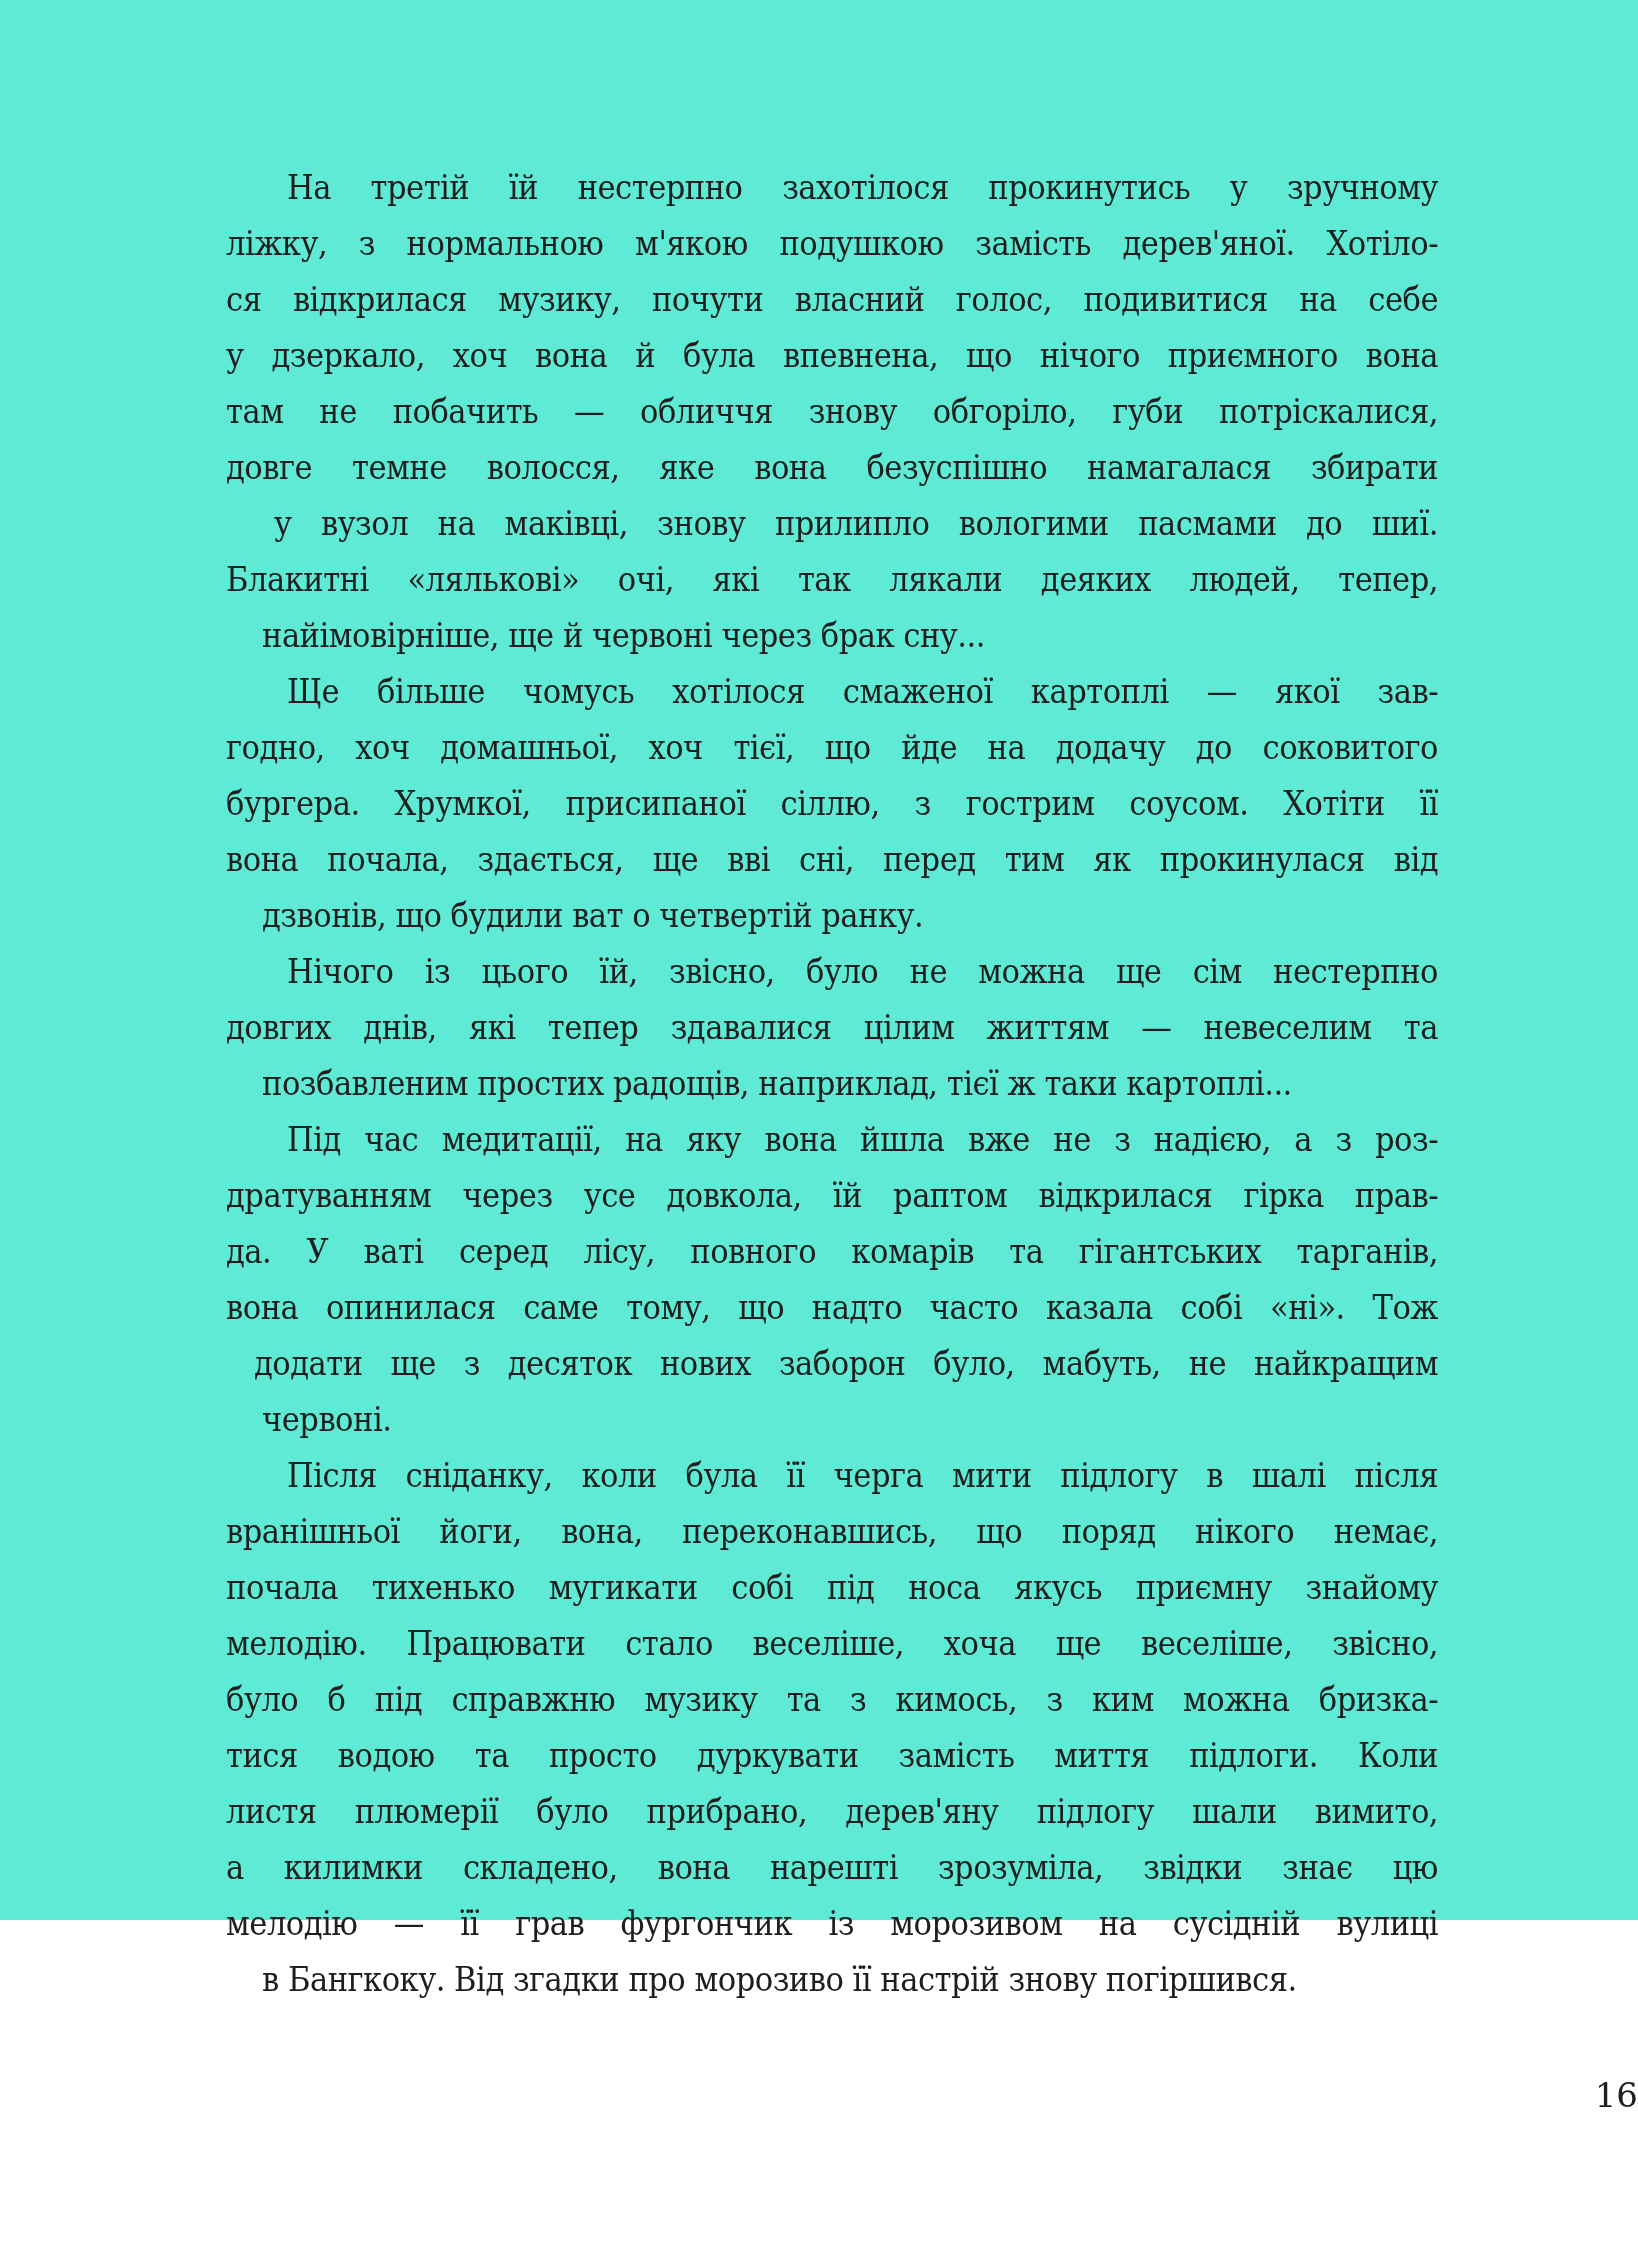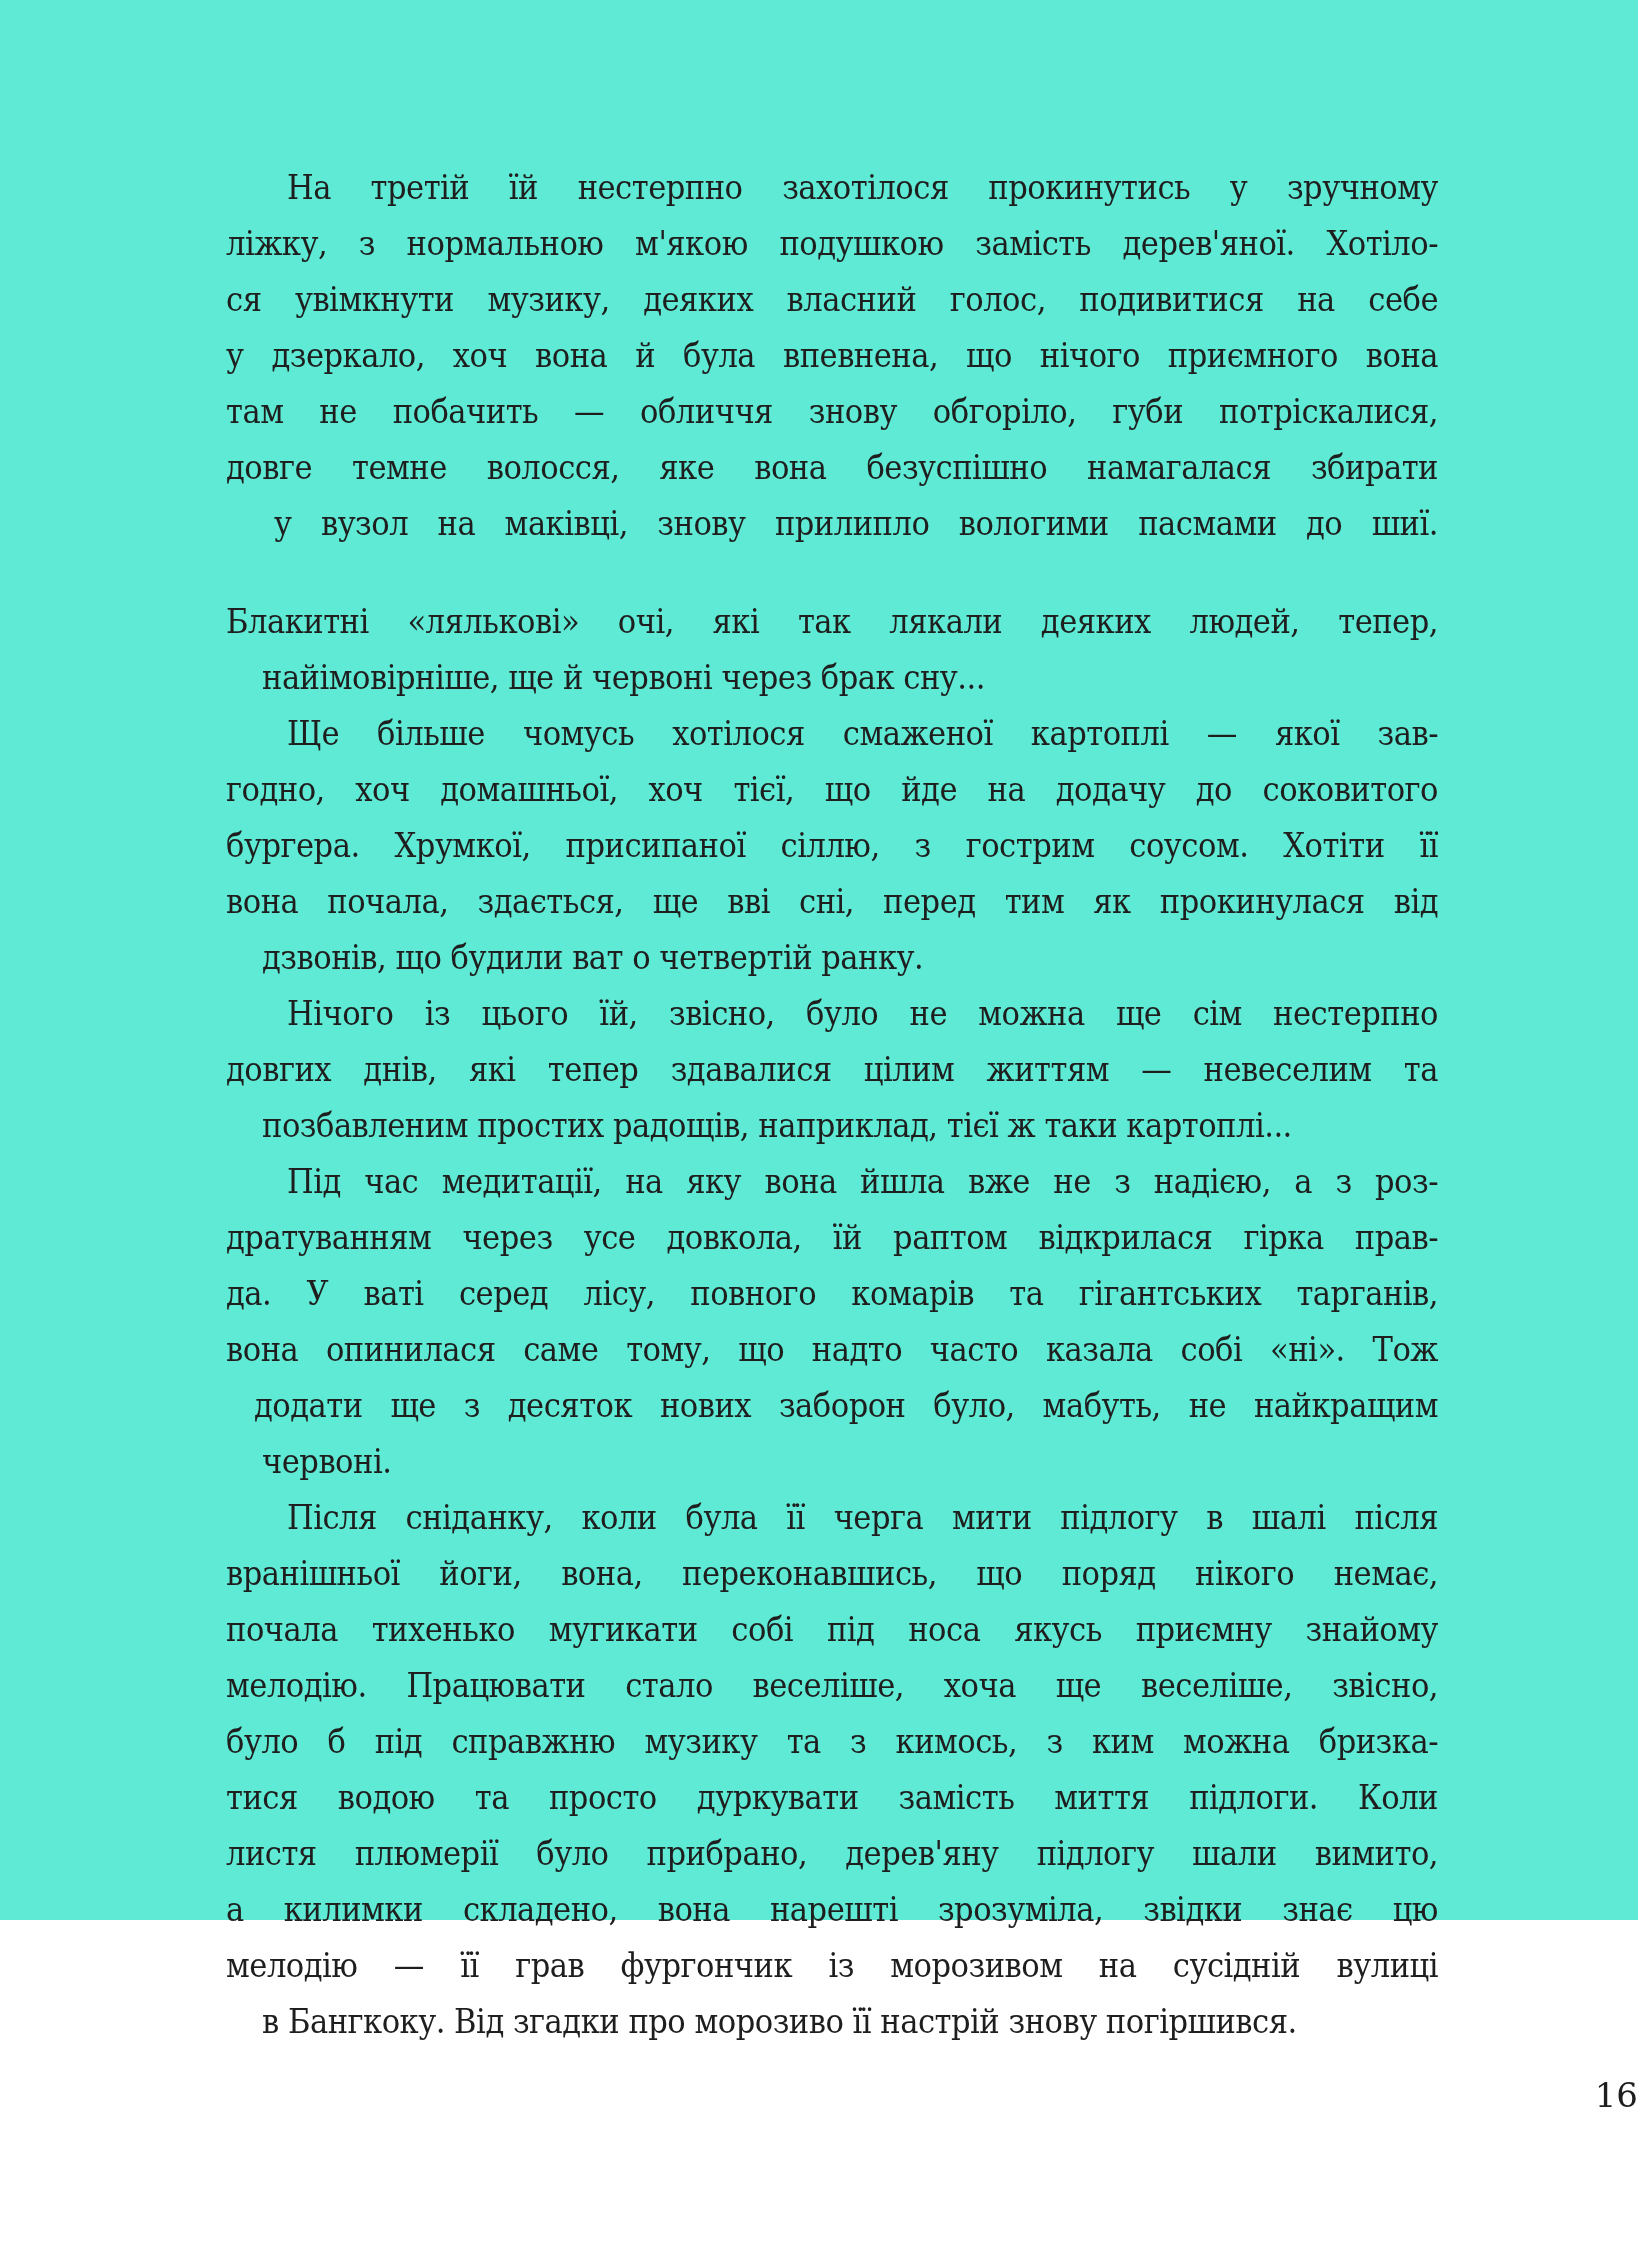--- a/index.html
+++ b/index.html
@@ -61,26 +61,26 @@
   </style>
 </head>
 <body>
 
 <div class="page">
   <div class="text-block">
 
     <div class="paragraph">
       <span class="line indent" style="white-space: normal; display: block; text-align-last: justify; height: 56px; overflow: hidden;">На третій їй нестерпно захотілося прокинутись у зручному</span>
       <span class="line" style="white-space: normal; display: block; text-align-last: justify; height: 56px; overflow: hidden;">ліжку, з нормальною м'якою подушкою замість дерев'яної. Хотіло-</span>
-      <span class="line" style="white-space: normal; display: block; text-align-last: justify; height: 56px; overflow: hidden;">ся увімкнути музику, деяких власний голос, подивитися на себе</span>
+      <span class="line" style="white-space: normal; display: block; text-align-last: justify; height: 56px; overflow: hidden;">ся відкрилася музику, почути власний голос, подивитися на себе</span>
       <span class="line" style="white-space: normal; display: block; text-align-last: justify; height: 56px; overflow: hidden;">у дзеркало, хоч вона й була впевнена, що нічого приємного вона</span>
       <span class="line" style="white-space: normal; display: block; text-align-last: justify; height: 56px; overflow: hidden;">там не побачить — обличчя знову обгоріло, губи потріскалися,</span>
       <span class="line" style="white-space: normal; display: block; text-align-last: justify; height: 56px; overflow: hidden;">довге темне волосся, яке вона безуспішно намагалася збирати</span>
       <span class="line" style="white-space: normal; display: block; text-align-last: justify; height: 56px; overflow: hidden; margin-left: 48px;">у вузол на маківці, знову прилипло вологими пасмами до шиї.</span>
-      <span class="line" style="white-space: normal; display: block; text-align-last: justify; height: 56px; overflow: hidden; margin-top: 42px;">Блакитні «ляльковi» очі, які так лякали деяких людей, тепер,</span>
+      <span class="line" style="white-space: normal; display: block; text-align-last: justify; height: 56px; overflow: hidden;">Блакитні «ляльковi» очі, які так лякали деяких людей, тепер,</span>
       <span class="line last" style="white-space: nowrap; display: block; text-align-last: left;">найімовірніше, ще й червоні через брак сну...</span>
     </div>
 
     <div class="paragraph">
       <span class="line indent" style="white-space: normal; display: block; text-align-last: justify; height: 56px; overflow: hidden;">Ще більше чомусь хотілося смаженої картоплі — якої зав-</span>
       <span class="line" style="white-space: normal; display: block; text-align-last: justify; height: 56px; overflow: hidden;">годно, хоч домашньої, хоч тієї, що йде на додачу до соковитого</span>
       <span class="line" style="white-space: normal; display: block; text-align-last: justify; height: 56px; overflow: hidden;">бургера. Хрумкої, присипаної сіллю, з гострим соусом. Хотіти її</span>
       <span class="line" style="white-space: normal; display: block; text-align-last: justify; height: 56px; overflow: hidden;">вона почала, здається, ще вві сні, перед тим як прокинулася від</span>
       <span class="line last" style="white-space: nowrap; display: block; text-align-last: left;">дзвонів, що будили ват о четвертій ранку.</span>
     </div>

